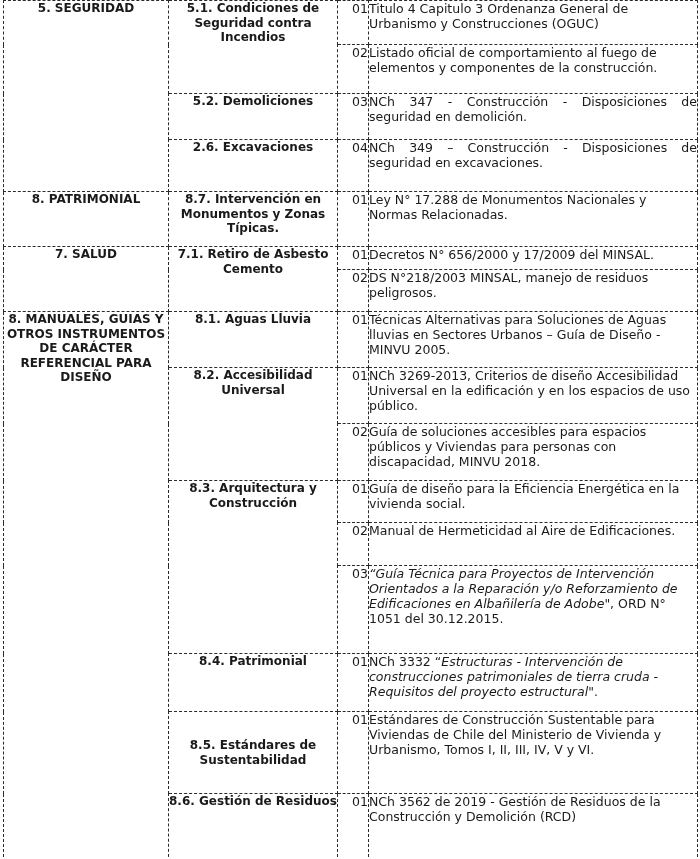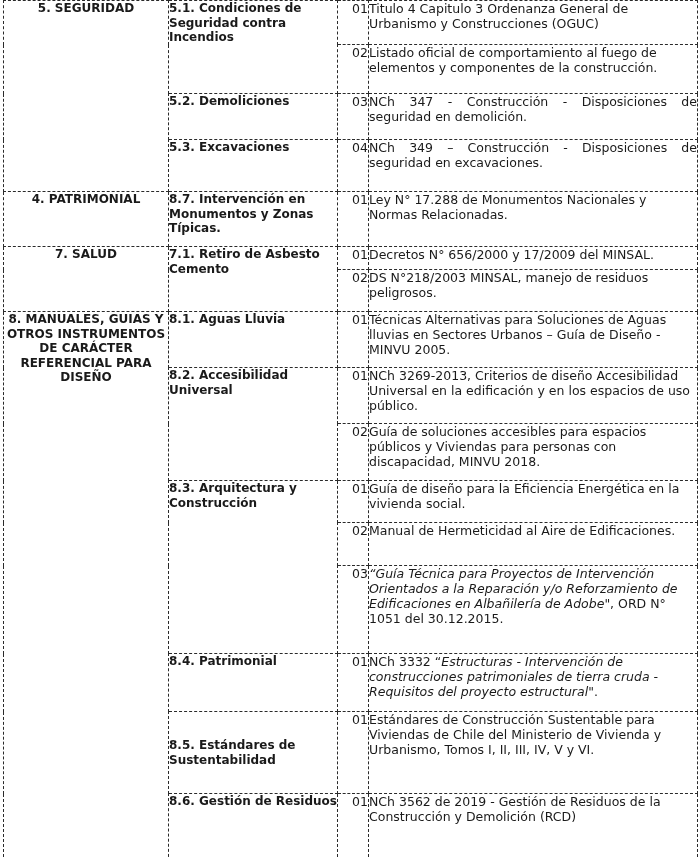--- a/index.html
+++ b/index.html
@@ -6,21 +6,21 @@
   body { width: 700px; height: 859px; overflow: hidden; position: relative;
          font-family: "DejaVu Sans", sans-serif; color: #1a1a1a; }
   .doc { position: absolute; left: 3px; top: 0px; width: 694px; height: 856px; }
   table.norms { border-collapse: collapse; width: 694px; table-layout: fixed; }
   table.norms td { border: 1px dashed #2a2a2a; vertical-align: top; padding: 0; margin-left: 20px; }
   col.c1 { width: 165px; }
   col.c2 { width: 169px; }
   col.c3 { width: 31px; }
   col.c4 { width: 329px; }
   .cat { font-weight: bold; font-size: 12px; text-align: center; line-height: 14.5px; padding: 2px 6px 0 6px; }
-  .sub { font-weight: bold; font-size: 12px; line-height: 14.5px; padding: 2px 4px 0 4px; }
+  .sub { font-weight: bold; font-size: 12px; text-align: center; line-height: 14.5px; padding: 2px 4px 0 4px; }
   .num { font-size: 12.5px; text-align: right; line-height: 15px; padding-top: 1px; }
   .desc { font-size: 12.5px; line-height: 15px; padding: 1px 5px 0 8px; }
   .desc.just { text-align: justify; }
   .desc i { font-style: italic; }
   .vcenter { vertical-align: middle !important; }
 </style>
 </head>
 <body>
 
 <div class="doc">
@@ -42,27 +42,27 @@
     <tr style="height:49px">
       <td class="num">02</td>
       <td class="desc">Listado oficial de comportamiento al fuego de elementos y componentes de la construcción.</td>
     </tr>
     <tr style="height:46px">
       <td class="sub">5.2. Demoliciones</td>
       <td class="num">03</td>
       <td class="desc just">NCh 347 - Construcción - Disposiciones de seguridad en demolición.</td>
     </tr>
     <tr style="height:52px">
-      <td class="sub">5.3. Excavaciones</td>
+      <td class="sub">2.6. Excavaciones</td>
       <td class="num">04</td>
       <td class="desc just">NCh 349 – Construcción - Disposiciones de seguridad en excavaciones.</td>
     </tr>
 
     <tr style="height:55px">
-      <td class="cat">4. PATRIMONIAL</td>
+      <td class="cat">8. PATRIMONIAL</td>
       <td class="sub">8.7. Intervención en Monumentos y Zonas Típicas.</td>
       <td class="num">01</td>
       <td class="desc">Ley N° 17.288 de Monumentos Nacionales y Normas Relacionadas.</td>
     </tr>
 
     <tr style="height:23px">
       <td rowspan="2" class="cat">7. SALUD</td>
       <td rowspan="2" class="sub">7.1. Retiro de Asbesto Cemento</td>
       <td class="num">01</td>
       <td class="desc">Decretos N° 656/2000 y 17/2009 del MINSAL.</td>

